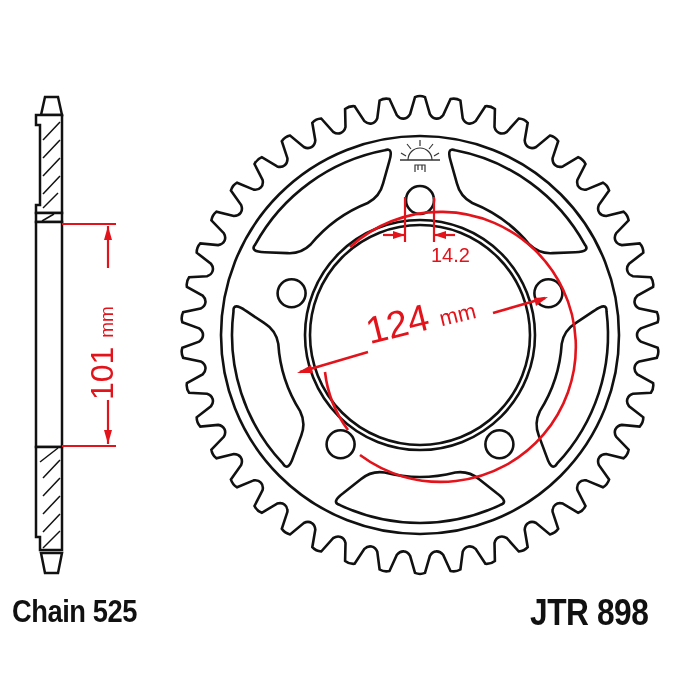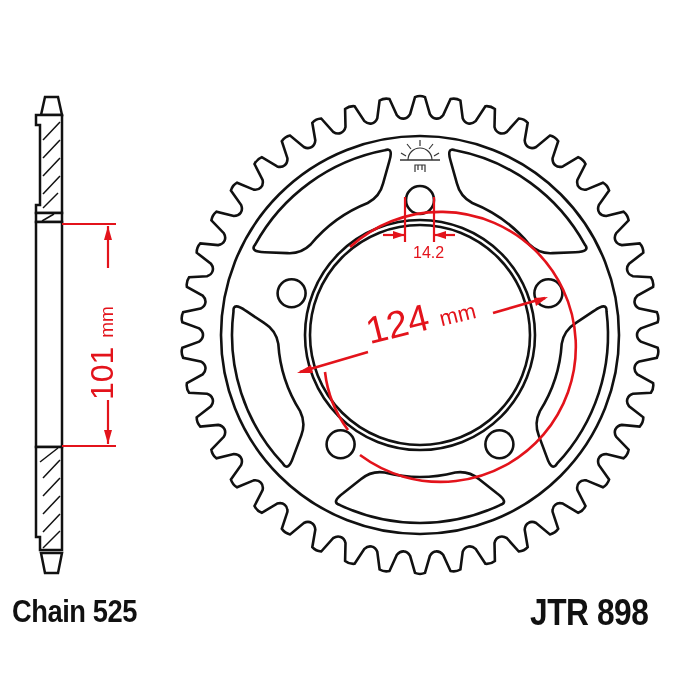--- a/index.html
+++ b/index.html
@@ -106,21 +106,21 @@
     <polygon points="405,235 393,231 393,239" stroke="none"></polygon>
     <polygon points="434,235 446,231 446,239" stroke="none"></polygon>
   </g>
 </svg>
 
 <div class="red-txt" style="left:372px; top:310px; font-size:38px; transform:rotate(-14deg); transform-origin:left bottom;">
   <span>124</span>
   <span style="font-size:22px;">mm</span>
 </div>
 
-<div class="red-txt" style="left:413px; top:244px; font-size:16px;">
+<div class="red-txt" style="left:431px; top:244px; font-size:20px;">
   <span>14.2</span>
 </div>
 
 <div class="red-txt" style="left:84px; top:400px; font-size:32px; transform:rotate(-90deg); transform-origin:left top;">
   <span>101</span>
   <span style="font-size:19px;">mm</span>
 </div>
 
 <div class="lbl" style="left:12px; top:594px;">Chain 525</div>
 <div class="lbl" style="left:530px; top:592px; font-size:36px;">JTR 898</div>

